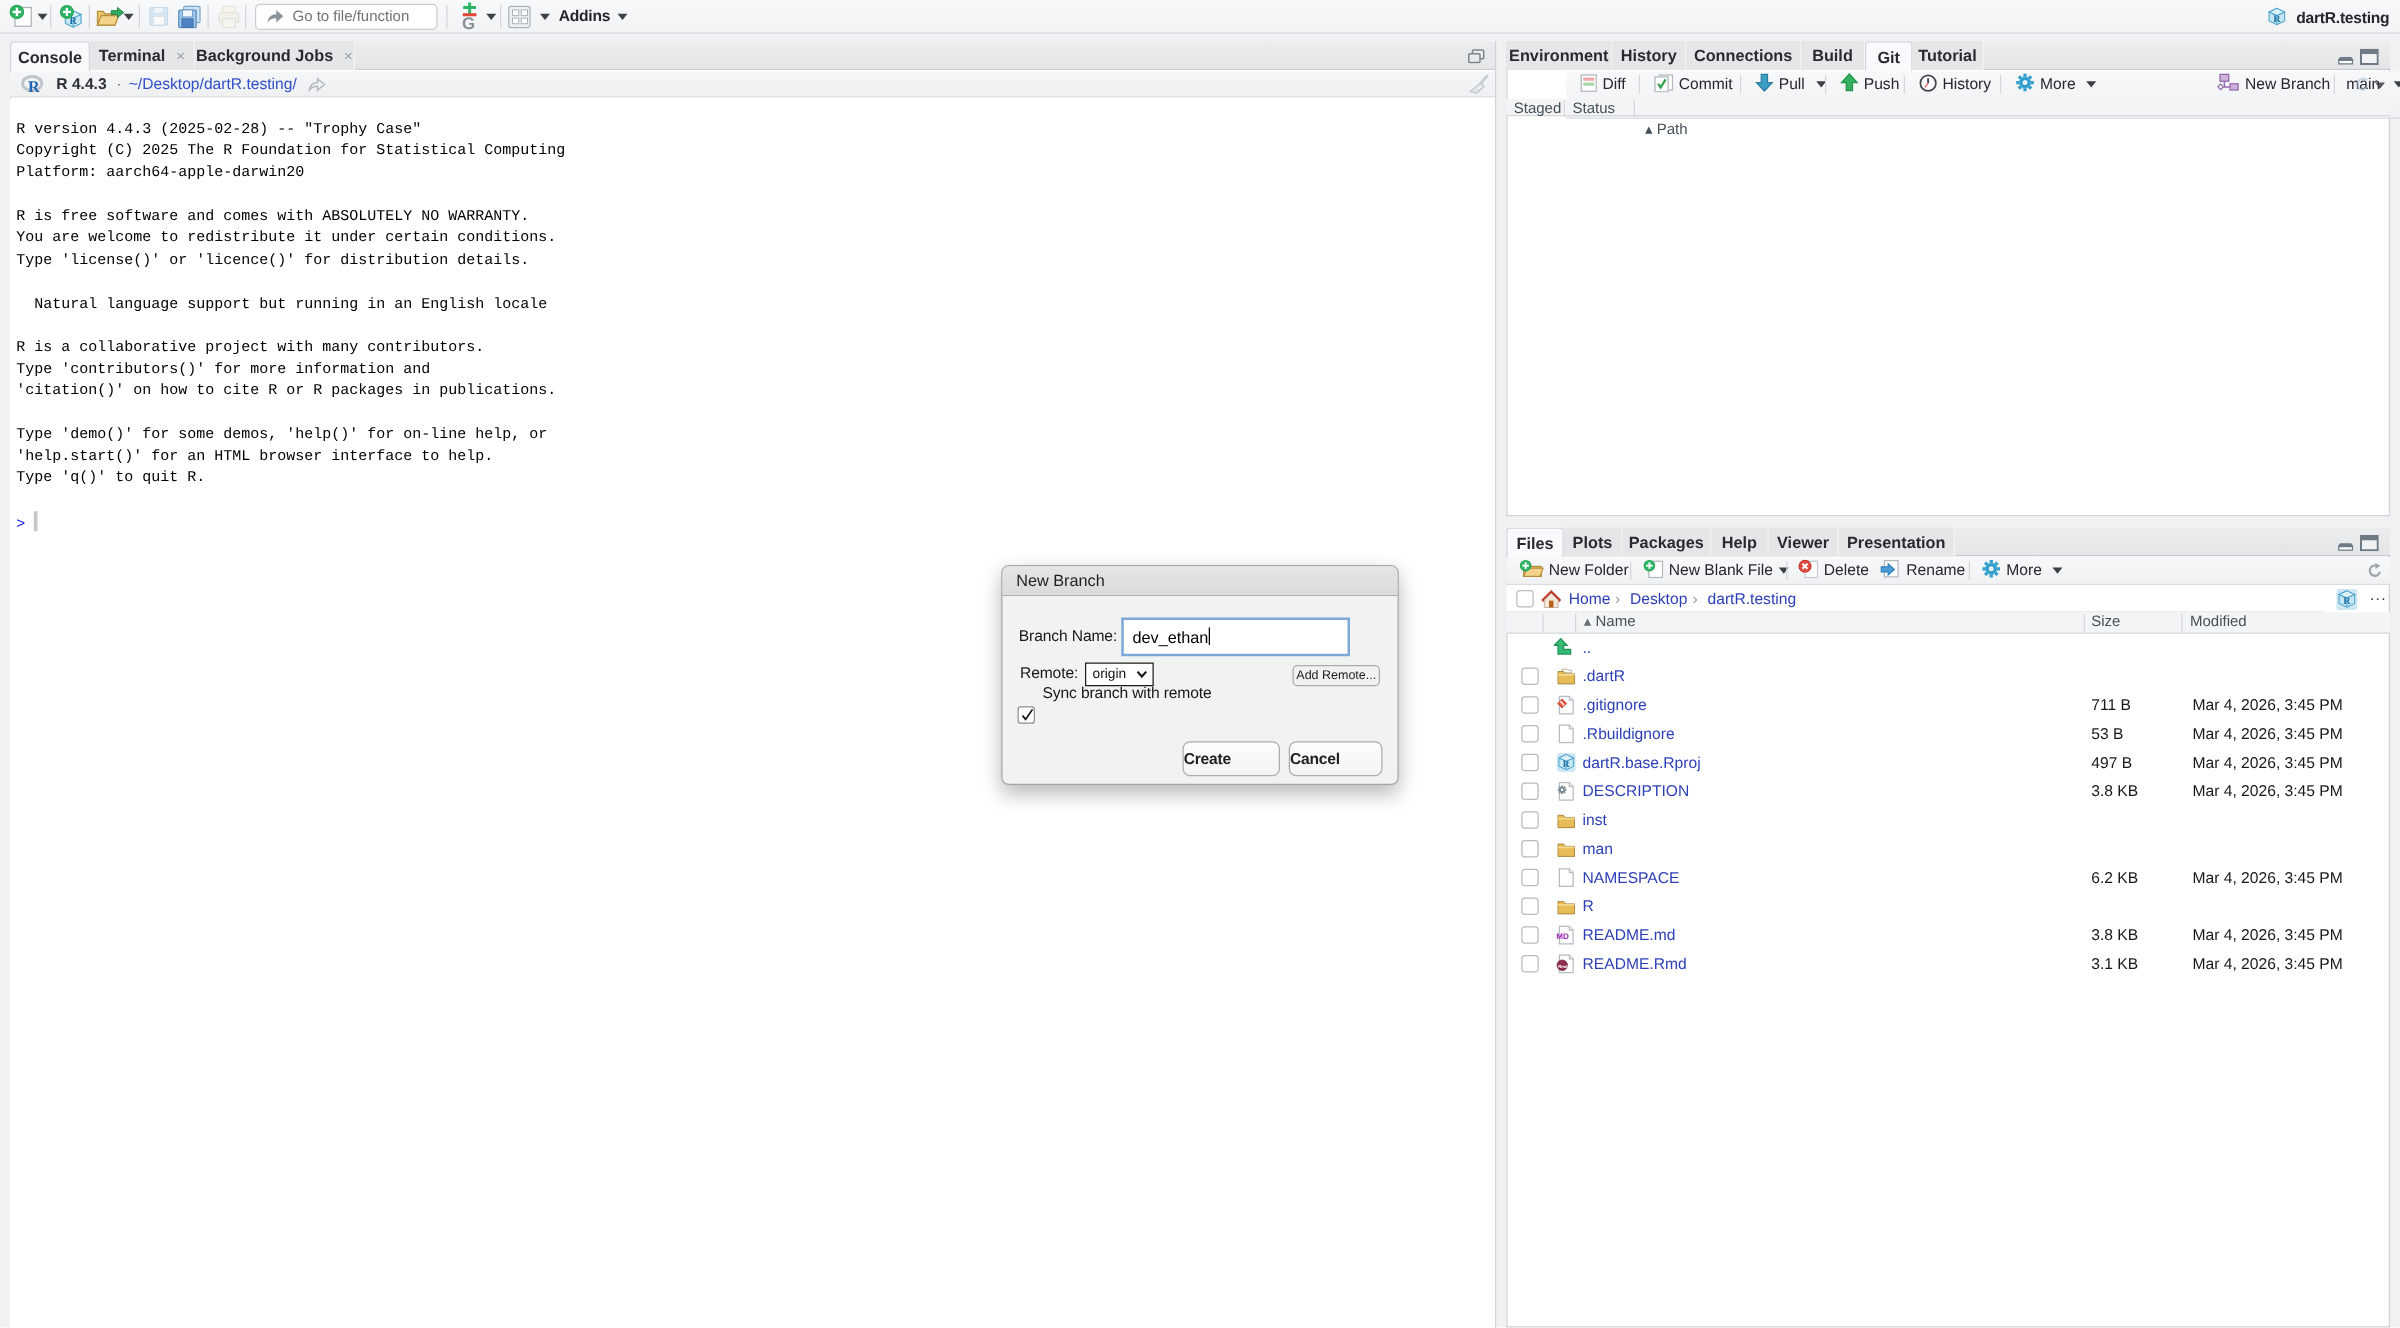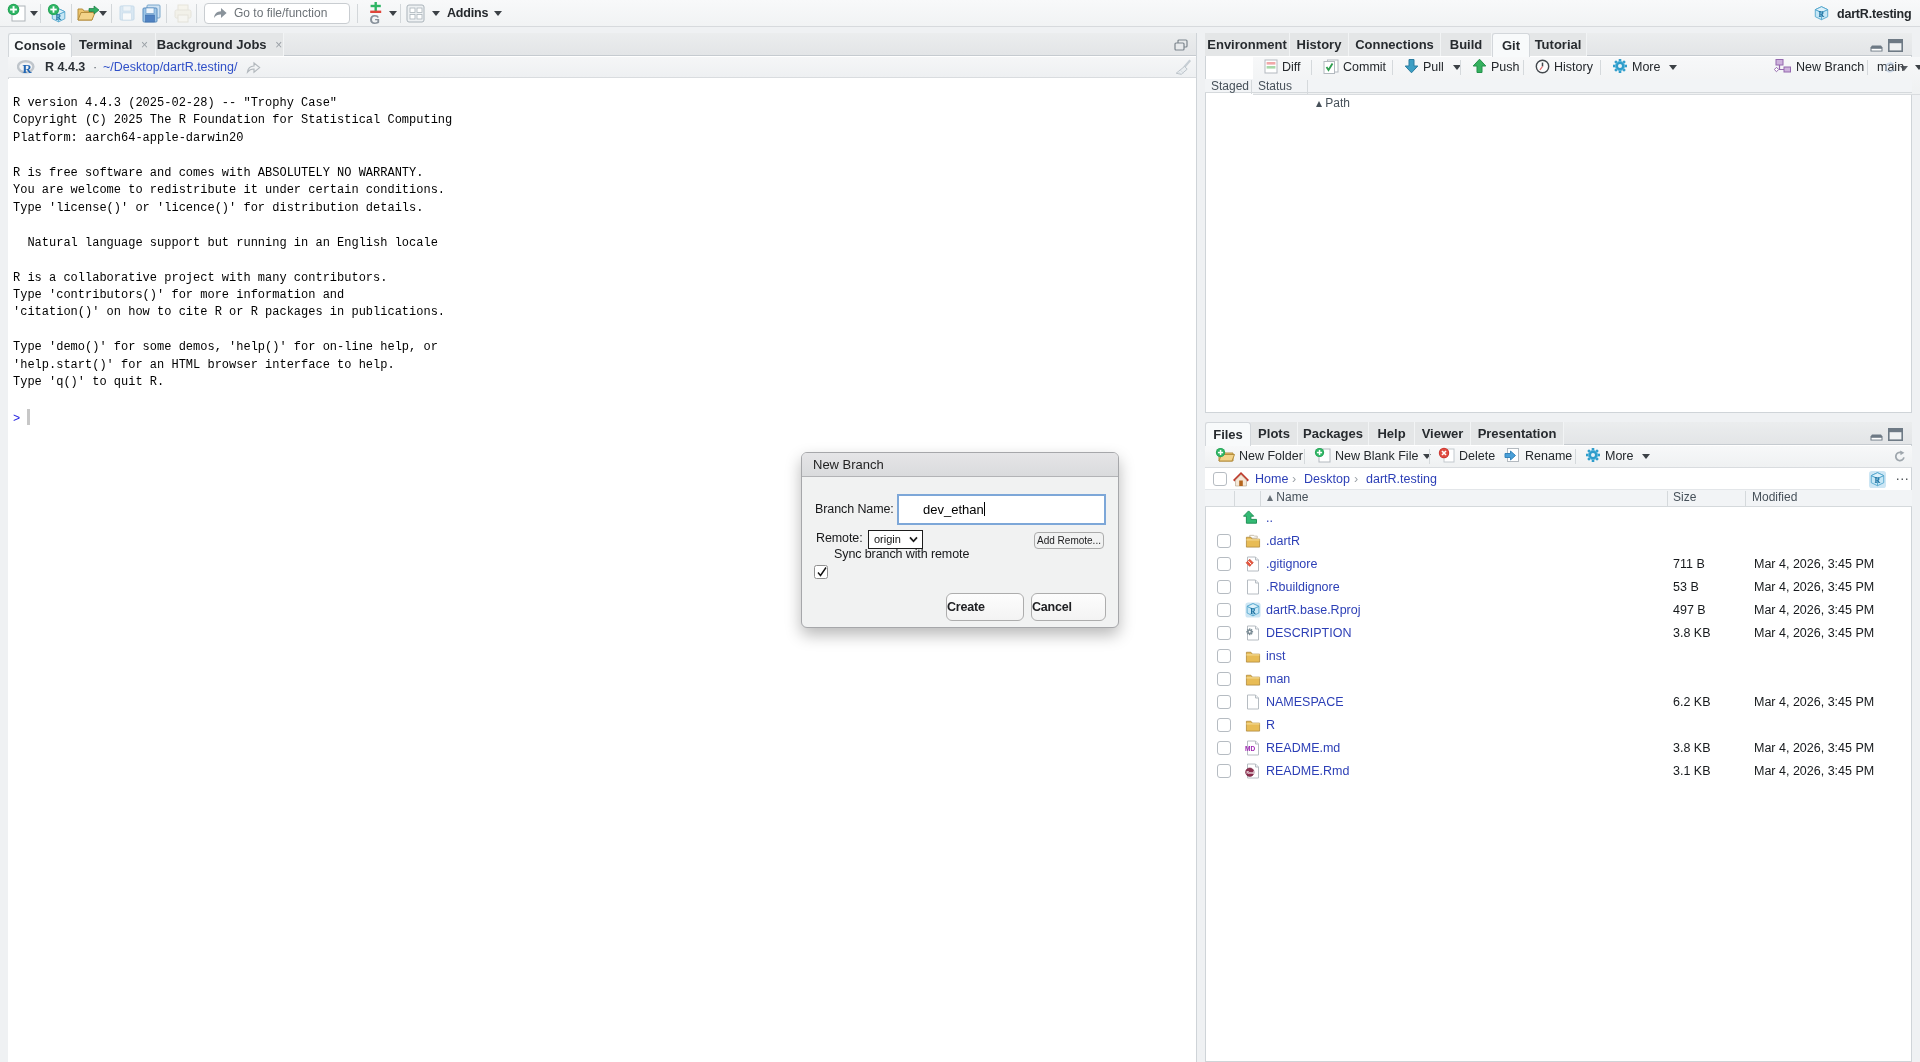--- a/index.html
+++ b/index.html
@@ -46,21 +46,21 @@
 .filerow .sz { position:absolute; left:468px; top:4px; color:#16191c; }
 .filerow .md { position:absolute; left:549px; top:4px; color:#16191c; }
 .cb { position:absolute; width:14px; height:14px; background:#fff; border:1px solid #b6bcc2; border-radius:3px; }
 .fic { position:absolute; left:40px; top:3px; width:16px; height:16px; }
 
 #dlg { position:absolute; left:801px; top:452px; width:318px; height:176px; background:#f1f2f2;
   border:1px solid #a6a7aa; border-radius:6px; box-shadow:0 7px 16px rgba(0,0,0,.28); }
 #dlgtitle { height:24px; background:linear-gradient(#e5e5e7,#dadbdd); border-bottom:1px solid #b2b3b6; border-radius:5px 5px 0 0;
   font-size:13px; color:#1f1f1f; line-height:23px; padding-left:11px; }
 #dlg label, #dlg .lbl { font-size:12.5px; color:#17181a; letter-spacing:-0.1px; }
-#bninput { position:absolute; left:95px; top:41px; width:209px; height:31px; background:#fff; border:2px solid #7da7d8; font-size:13px; color:#000; padding-left:24px; line-height:27px; }
+#bninput { position:absolute; left:95px; top:41px; width:183px; height:31px; background:#fff; border:2px solid #7da7d8; font-size:13px; color:#000; padding-left:7px; line-height:27px; }
 #remsel { position:absolute; left:66px; top:77px; width:55px; height:19px; background:#fff; border:1.5px solid #1c1c1c; font-size:11px; line-height:16px; color:#111; padding-left:5px; }
 #addrem { position:absolute; right:14px; top:79px; width:70px; height:17px; border:1px solid #ababab; border-radius:4px; font-size:10px; color:#1c1c1e; text-align:center; line-height:15px; }
 .dlgbtn { position:absolute; top:140px; height:28px; background:linear-gradient(#fdfdfd,#f3f3f3); border:1px solid #adadad; border-radius:6px; font-size:12.5px; font-weight:700; color:#202124; text-align:left; line-height:26px; letter-spacing:-0.2px; }
 </style>
 </head>
 <body>
 <div id="topbar">
 
   <svg class="abs" style="left:7px;top:3px" width="20" height="20" viewBox="0 0 20 20">
     <rect x="5" y="3" width="13" height="15" fill="#fff" stroke="#aeb4b9"></rect>

